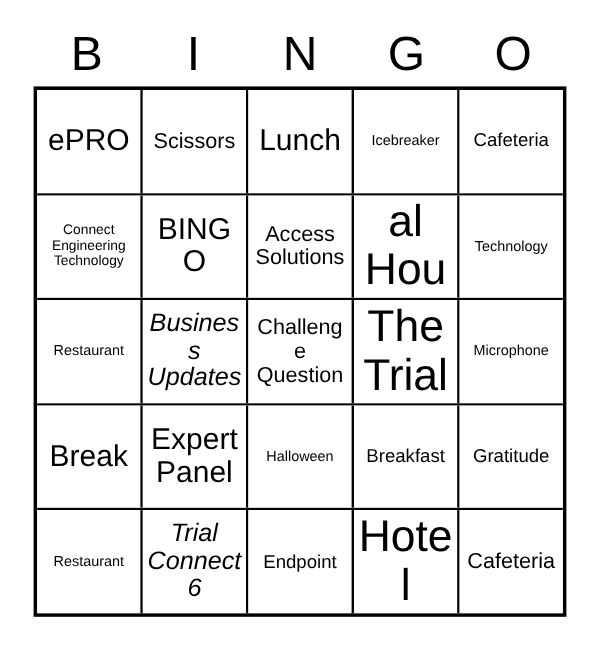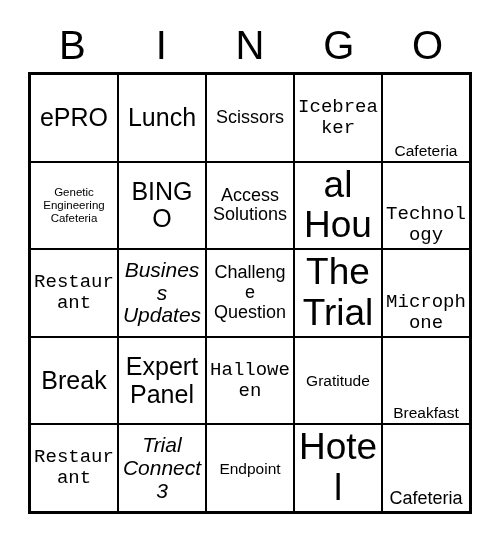--- a/index.html
+++ b/index.html
@@ -74,33 +74,32 @@
     justify-content: center;
     text-align: center;
     padding: 2px 3px;
     box-sizing: border-box;
     min-width: 0;
     overflow: hidden;
     background: #ffffff;
   }
   .cell:last-child {
     border-right: none;
-    align-items: flex-end;
   }
   .cell-text {
     display: block;
     width: 100%;
     line-height: 1.06;
     color: #000000;
     word-wrap: break-word;
   }
 
   
   .t-xs   { font-size: 11.5px; line-height: 1.14; }
-  .t-sm   { font-size: 19px;   line-height: 1.1; font-family: Liberation Mono, monospace; }
+  .t-sm   { font-size: 12px;   line-height: 1.1; }
   .t-md   { font-size: 15.5px; line-height: 1.1; }
   .t-lg   { font-size: 18px;   line-height: 1.1; }
   .t-xl   { font-size: 21px;   line-height: 1.08; font-style: italic; }
   .t-xxl  { font-size: 25px;   line-height: 1.1; }
   .t-huge { font-size: 37px;   line-height: 1.1; }
 </style>
 </head>
 <body>
 
 <div id="card">
@@ -113,36 +112,36 @@
     <div class="header-cell">O</div>
   </div>
 
   <div id="grid">
 
     <div class="grid-row">
       <div class="cell">
           <span class="cell-text t-xxl">ePRO</span>
         </div>
       <div class="cell">
+          <span class="cell-text t-lg">Scissors</span>
+        </div>
+      <div class="cell">
           <span class="cell-text t-xxl">Lunch</span>
         </div>
       <div class="cell">
-          <span class="cell-text t-lg">Scissors</span>
-        </div>
-      <div class="cell">
           <span class="cell-text t-sm">Icebreaker</span>
         </div>
       <div class="cell">
           <span class="cell-text t-md">Cafeteria</span>
         </div>
     </div>
 
     <div class="grid-row">
       <div class="cell">
-          <span class="cell-text t-xs">Genetic Engineering Cafeteria</span>
+          <span class="cell-text t-xs">Connect Engineering Technology</span>
         </div>
       <div class="cell">
           <span class="cell-text t-xxl">BINGO</span>
         </div>
       <div class="cell">
           <span class="cell-text t-lg">Access Solutions</span>
         </div>
       <div class="cell">
           <span class="cell-text t-huge">Social Hour</span>
         </div>
@@ -173,33 +172,33 @@
       <div class="cell">
           <span class="cell-text t-xxl">Break</span>
         </div>
       <div class="cell">
           <span class="cell-text t-xxl">Expert Panel</span>
         </div>
       <div class="cell">
           <span class="cell-text t-sm">Halloween</span>
         </div>
       <div class="cell">
+          <span class="cell-text t-md">Breakfast</span>
+        </div>
+      <div class="cell">
           <span class="cell-text t-md">Gratitude</span>
         </div>
-      <div class="cell">
-          <span class="cell-text t-md">Breakfast</span>
-        </div>
     </div>
 
     <div class="grid-row">
       <div class="cell">
           <span class="cell-text t-sm">Restaurant</span>
         </div>
       <div class="cell">
-          <span class="cell-text t-xl">Trial Connect 3</span>
+          <span class="cell-text t-xl">Trial Connect 6</span>
         </div>
       <div class="cell">
           <span class="cell-text t-md">Endpoint</span>
         </div>
       <div class="cell">
           <span class="cell-text t-huge">Hotel</span>
         </div>
       <div class="cell">
           <span class="cell-text t-lg">Cafeteria</span>
         </div>

